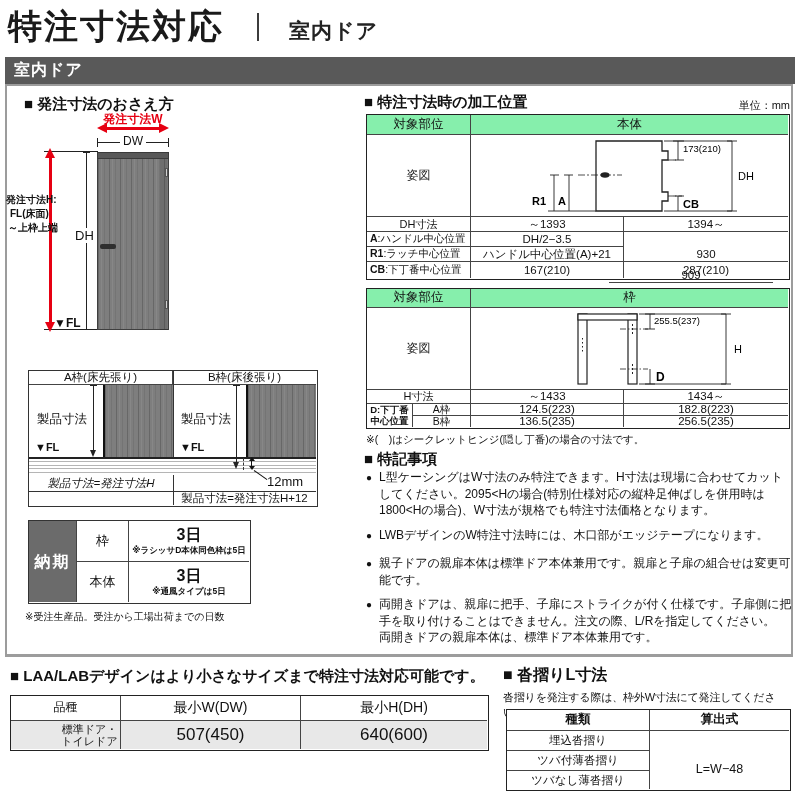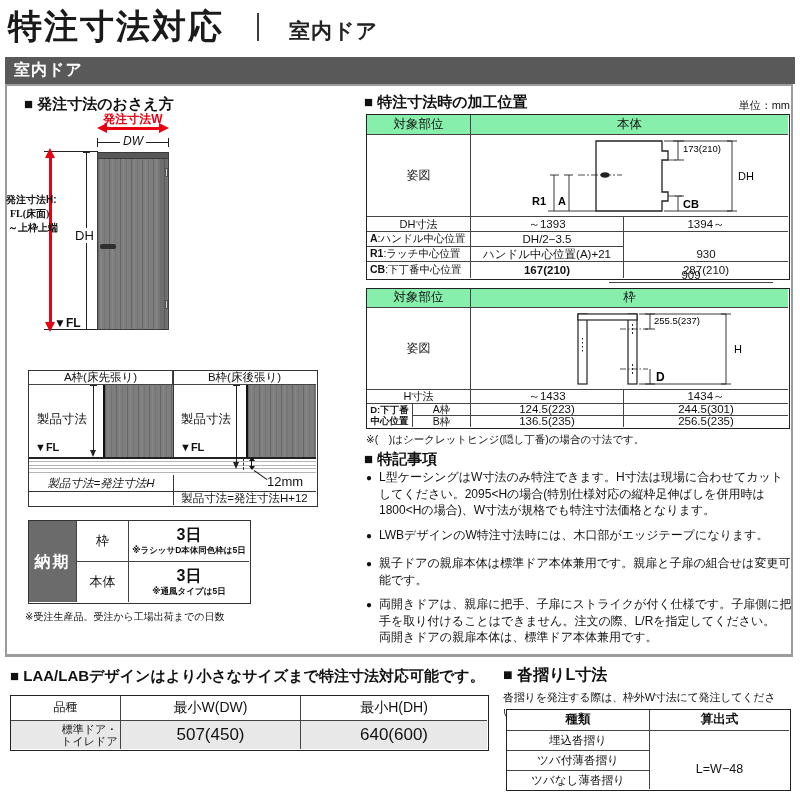--- a/index.html
+++ b/index.html
@@ -68,40 +68,40 @@
   <div class="main-box"></div>
 
   <div class="sec-h" style="left:24px;top:95px;">■ 発注寸法のおさえ方</div>
 
   <div class="abs" style="left:88px;top:111px;width:90px;text-align:center;font-size:12px;font-weight:bold;color:var(--red);">発注寸法W</div>
   <div class="abs" style="left:97px;top:123px;width:72px;height:11px;">
     <div class="rh-bar"></div>
     <div class="rh-l"></div>
     <div class="rh-r"></div>
   </div>
-  <div class="abs" style="left:97px;top:137px;width:72px;height:12px;font-style:italic;">
+  <div class="abs" style="left:97px;top:137px;width:72px;height:12px;">
     <div class="hline" style="left:0;top:5px;width:72px;"></div>
     <div class="vline" style="left:0;top:1px;height:9px;"></div>
     <div class="vline" style="left:71px;top:1px;height:9px;"></div>
     <span class="dim-label" style="left:50%;top:-3px;transform:translateX(-50%);">DW</span>
   </div>
   <div class="hline" style="left:44px;top:151px;width:54px;"></div>
   <div class="hline" style="left:44px;top:329px;width:54px;"></div>
   <div class="abs" style="left:45px;top:148px;width:11px;height:184px;">
     <div class="rv-bar"></div>
     <div class="rv-t"></div>
     <div class="rv-b"></div>
   </div>
   <div class="vline" style="left:86px;top:152px;height:178px;"></div>
   <div class="hline" style="left:83px;top:152px;width:7px;"></div>
   <div class="hline" style="left:83px;top:329px;width:7px;"></div>
   <span class="dim-label" style="left:72px;top:228px;font-size:13px;">DH</span>
 
   <div class="abs" style="left:6px;top:193px;font-size:10px;font-weight:bold;">発注寸法H:</div>
-  <div class="abs" style="left:10px;top:207px;font-size:10px;font-weight:bold;font-family:Liberation Serif, serif;">FL(床面)</div>
+  <div class="abs" style="left:10px;top:207px;font-size:10px;font-weight:bold;">FL(床面)</div>
   <div class="abs" style="left:8px;top:221px;font-size:10px;font-weight:bold;">～上枠上端</div>
   <div class="abs" style="left:54px;top:316px;font-size:12px;font-weight:bold;">▼FL</div>
 
   <div class="abs" style="left:97px;top:152px;width:72px;height:7px;background:#585858;border:1px solid #3a3a3a;"></div>
   <div class="abs wood" style="left:97px;top:159px;width:72px;height:171px;border:1px solid #3f3f3f;border-top:none;"></div>
   <div class="abs" style="left:160px;top:159px;width:8px;height:171px;background:rgba(0,0,0,0.12);"></div>
   <div class="abs" style="left:165px;top:168px;width:3px;height:9px;background:#d0d0d0;border:0.5px solid #555;"></div>
   <div class="abs" style="left:165px;top:300px;width:3px;height:9px;background:#d0d0d0;border:0.5px solid #555;"></div>
   <div class="abs" style="left:100px;top:244px;width:16px;height:5px;background:#2f2f2f;border-radius:2px;"></div>
 
@@ -200,21 +200,21 @@
     <div class="cell lft bR bB" style="left:0;top:132px;width:104px;height:15px;font-size:10.5px;">
         <span class="pfx">R1</span>
         <span>:ラッチ中心位置</span>
       </div>
     <div class="cell bR bB" style="left:104px;top:132px;width:153px;height:15px;">ハンドル中心位置(A)+21</div>
     <div class="cell bB" style="left:257px;top:132px;width:164px;height:15px;">930</div>
     <div class="cell lft bR" style="left:0;top:147px;width:104px;height:16px;font-size:10.5px;">
         <span class="pfx">CB</span>
         <span>:下丁番中心位置</span>
       </div>
-    <div class="cell bR" style="left:104px;top:147px;width:153px;height:16px;font-weight:bold;">167(210)</div>
+    <div class="cell bR" style="left:104px;top:147px;width:153px;height:16px;">167(210)</div>
     <div class="cell" style="left:257px;top:147px;width:164px;height:16px;">287(210)</div>
   </div>
 
   <div class="tbl" style="left:366px;top:288px;width:424px;height:141px;">
     <div class="cell thead bR bB" style="left:0;top:0;width:104px;height:19px;">対象部位</div>
     <div class="cell thead bB" style="left:104px;top:0;width:317px;height:19px;">枠</div>
     <div class="cell bR bB" style="left:0;top:19px;width:104px;height:82px;font-size:12px;">姿図</div>
     <div class="abs bB" style="left:104px;top:19px;width:317px;height:82px;">
       <svg viewBox="0 0 240 78" width="240" height="78" style="position:absolute;left:55px;top:2px;">
         <rect x="52" y="4" width="9" height="70" fill="#fff" stroke="#222" stroke-width="1.2"></rect>
@@ -233,21 +233,21 @@
     </div>
     <div class="cell bR bB" style="left:0;top:101px;width:104px;height:14px;font-size:11px;">H寸法</div>
     <div class="cell bR bB" style="left:104px;top:101px;width:153px;height:14px;">～1433</div>
     <div class="cell bB" style="left:257px;top:101px;width:164px;height:14px;">1434～</div>
     <div class="cell bR" style="left:0;top:115px;width:46px;height:23px;flex-direction:column;font-size:9.5px;font-weight:bold;line-height:1.15;">
       <span>D:下丁番</span>
       <span>中心位置</span>
     </div>
     <div class="cell bR bB" style="left:46px;top:115px;width:58px;height:12px;font-size:10.5px;">A枠</div>
     <div class="cell bR bB" style="left:104px;top:115px;width:153px;height:12px;">124.5(223)</div>
-    <div class="cell bB" style="left:257px;top:115px;width:164px;height:12px;">244.5(301)</div>
+    <div class="cell bB" style="left:257px;top:115px;width:164px;height:12px;">182.8(223)</div>
     <div class="cell bR" style="left:46px;top:127px;width:58px;height:11px;font-size:10.5px;">B枠</div>
     <div class="cell bR" style="left:104px;top:127px;width:153px;height:11px;">136.5(235)</div>
     <div class="cell" style="left:257px;top:127px;width:164px;height:11px;">256.5(235)</div>
   </div>
   <div class="small-note" style="left:366px;top:433px;font-size:10.5px;">※(　)はシークレットヒンジ(隠し丁番)の場合の寸法です。</div>
 
   <div class="sec-h" style="left:364px;top:450px;">■ 特記事項</div>
   <div class="notes">
     <div class="note-item">
         <span class="bm">●</span>

